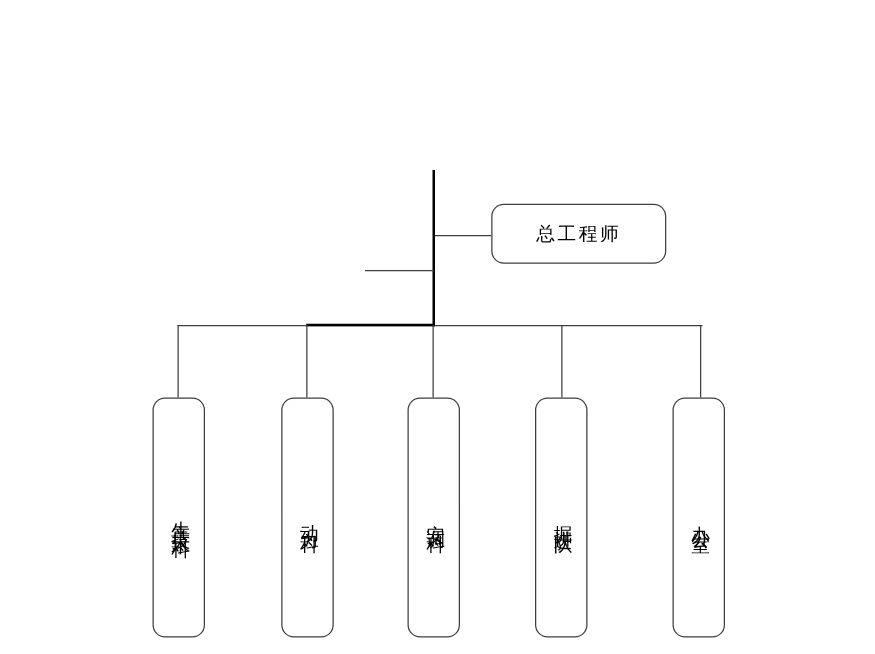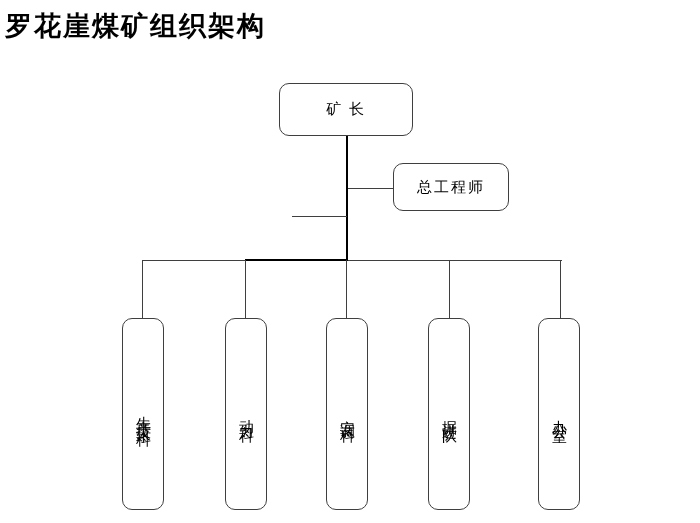--- a/index.html
+++ b/index.html
@@ -33,21 +33,21 @@
     border-radius: 10px;
     background: #ffffff;
     display: flex;
     align-items: center;
     justify-content: center;
     font-size: 15px;
     letter-spacing: 2px;
     text-align: center;
   }
   .node-director   { left: 279px; top: 83px;  width: 134px; height: 53px; }
-  .node-chief      { left: 393px; top: 163px; width: 116px; height: 48px; }
+  .node-chief      { left: 393px; top: 163px; width: 140px; height: 48px; }
   .node-assistant  { left: 158px; top: 189px; width: 134px; height: 49px; }
   .dept {
     top: 318px;
     width: 42px;
     height: 192px;
   }
   .dept .vlabel {
     writing-mode: vertical-rl;
     text-orientation: upright;
     letter-spacing: 4px;
@@ -80,36 +80,32 @@
   .drop-1 { left: 245px; }
   .drop-2 { left: 346px; }
   .drop-3 { left: 449px; }
   .drop-4 { left: 560px; }
 </style>
 </head>
 <body>
 
 <div id="stage" style="--bg: #ffffff; --text: #000000; --border: #3f3f3f; --line: #3f3f3f; --trunk: #000000;">
 
-  <div class="page-title">罗花崖煤矿组织架构</div>
 
   <div class="line thick trunk"></div>
   <div class="line branch-chief"></div>
   <div class="line branch-asst"></div>
   <div class="line dist"></div>
   <div class="line thick dist-thick"></div>
   <div class="line drop drop-0"></div>
   <div class="line drop drop-1"></div>
   <div class="line drop drop-2"></div>
   <div class="line drop drop-3"></div>
   <div class="line drop drop-4"></div>
 
-  <div class="node node-director">
-    <span>矿 长</span>
-  </div>
 
   <div class="node node-chief">
     <span>总工程师</span>
   </div>
 
 
   <div class="node dept dept-0">
     <span class="vlabel">生产技术科</span>
   </div>
 

